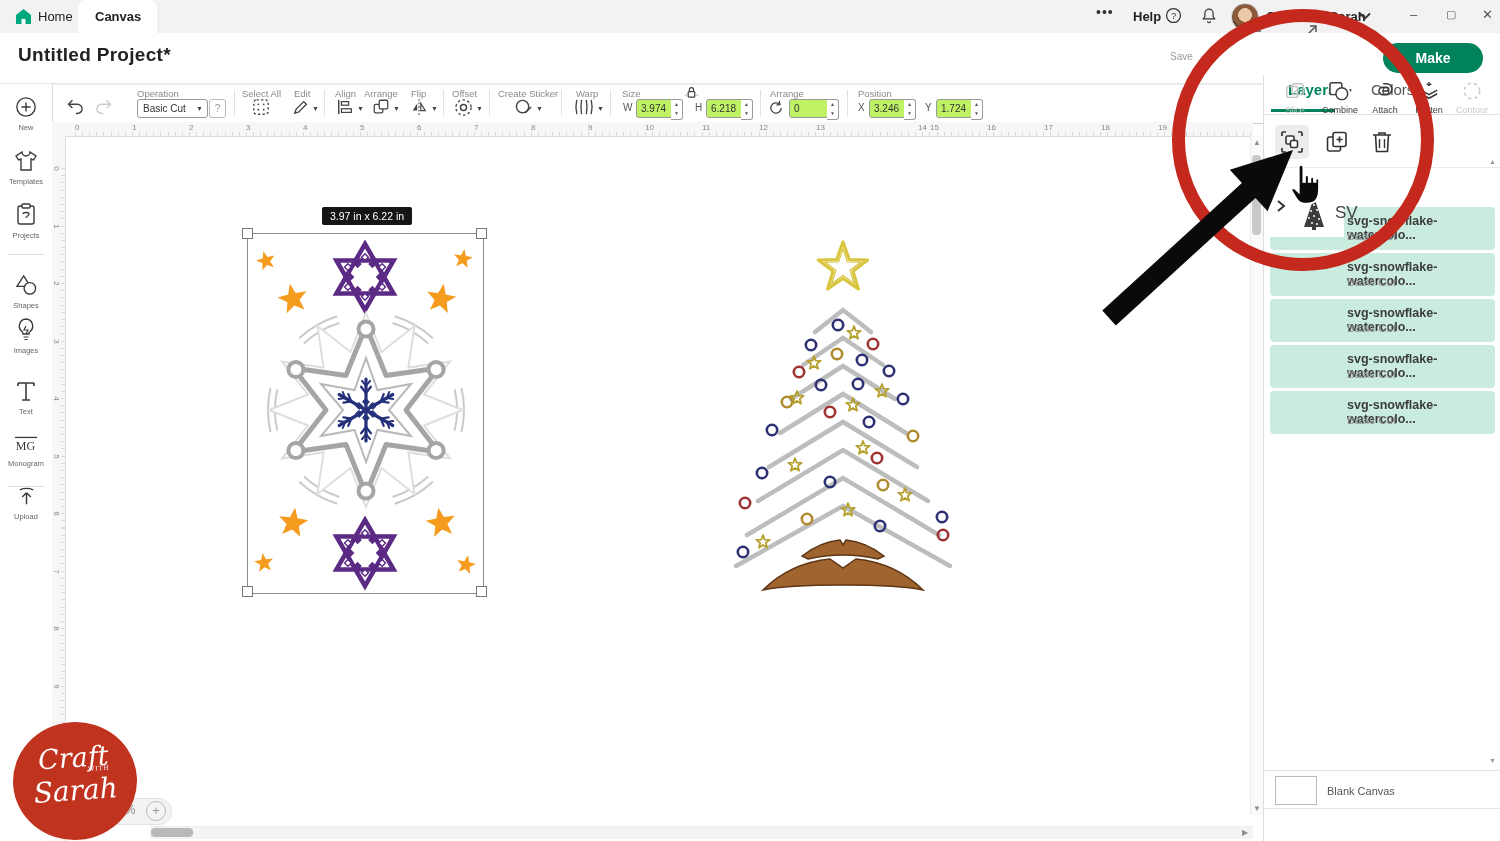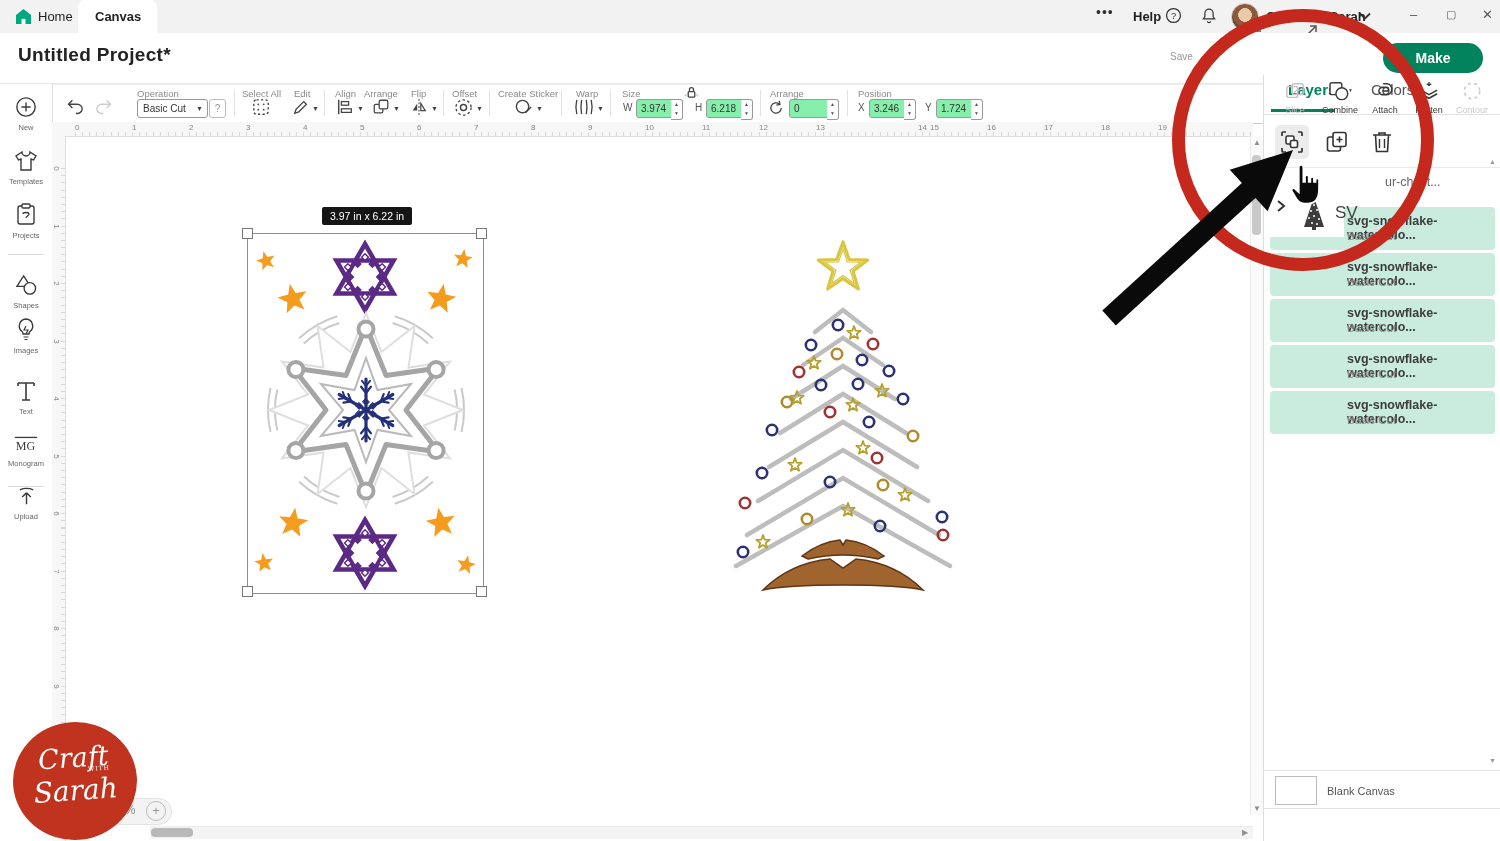--- a/index.html
+++ b/index.html
@@ -14,21 +14,21 @@
   
   #title{left:18px;top:44px;font-size:19px;font-weight:bold;color:#222;letter-spacing:.3px;}
   #save{left:1170px;top:51px;font-size:10px;color:#999;}
   #make{left:1383px;top:43px;width:100px;height:30px;background:#00835d;border-radius:16px;
     color:#fff;font-size:14px;font-weight:bold;text-align:center;line-height:30px;}
   
   #toolbar{left:52px;top:84px;width:1211px;height:38px;border-bottom:1px solid #ccc;border-top:1px solid #eee;background:#fff;}
   .tlab{position:absolute;font-size:9.5px;color:#8a8a8a;top:4px;white-space:nowrap;}
   .tdiv{position:absolute;top:6px;height:26px;width:1px;background:#e2e2e2;}
   .numbox{position:absolute;top:15px;height:17px;border:1px solid #9a9a9a;border-radius:3px 0 0 3px;
-    background:#86efac;font-size:10px;color:#333;line-height:17px;padding-left:4px;}
+    background:#bef264;font-size:10px;color:#333;line-height:17px;padding-left:4px;}
   .stepper{position:absolute;top:15px;width:11px;height:19px;border:1px solid #9a9a9a;border-left:none;
     border-radius:0 3px 3px 0;font-size:5px;color:#555;text-align:center;line-height:9px;background:#fff;}
   .axlab{position:absolute;top:18px;font-size:10px;color:#555;}
   .icn{position:absolute;top:14px;}
   .caret{font-size:7px;color:#444;position:absolute;top:21px;}
   
   #sidebar{left:0;top:84px;width:52px;height:757px;background:#fff;border-right:1px solid #ddd;}
   .sb-item{position:absolute;left:0;width:52px;text-align:center;}
   .sb-lab{font-size:7.5px;color:#666;margin-top:1px;}
   .sb-div{position:absolute;left:8px;width:36px;height:1px;background:#ddd;}
@@ -502,23 +502,20 @@
         <rect x="8" y="2.5" width="13" height="14" rx="2" fill="#fff" stroke="#333" stroke-width="1.6"></rect>
         <path d="M14.5 6.5v6M11.5 9.5h6" stroke="#333" stroke-width="1.6"></path>
       </svg>
     <svg class="abs" style="left:108px;top:55px" width="22" height="24" viewBox="0 0 22 24">
         <path d="M2 5h18M8 5V3h6v2" fill="none" stroke="#333" stroke-width="1.6"></path>
         <path d="M4.5 5l1 16.5h11l1-16.5" fill="none" stroke="#333" stroke-width="1.6"></path>
         <path d="M8.5 9v9M13.5 9v9" stroke="#333" stroke-width="1.4"></path>
       </svg>
     <div class="abs" style="left:0;top:92px;width:237px;height:1px;background:#eaeaea"></div>
 
-    <div class="abs" style="left:7px;top:96px;width:225px;height:26px;">
-      <span style="position:absolute;left:115px;top:4px;font-size:12.5px;color:#666">ur-christ...</span>
-    </div>
 
     <div class="layer-row" style="top:132px">
       <span class="lr-name">svg-snowflake-watercolo...</span>
       <span class="lr-cut">Basic Cut</span>
       </div>
     <div class="layer-row" style="top:178px">
       <span class="lr-name">svg-snowflake-watercolo...</span>
       <span class="lr-cut">Basic Cut</span>
       </div>
     <div class="layer-row" style="top:224px">

